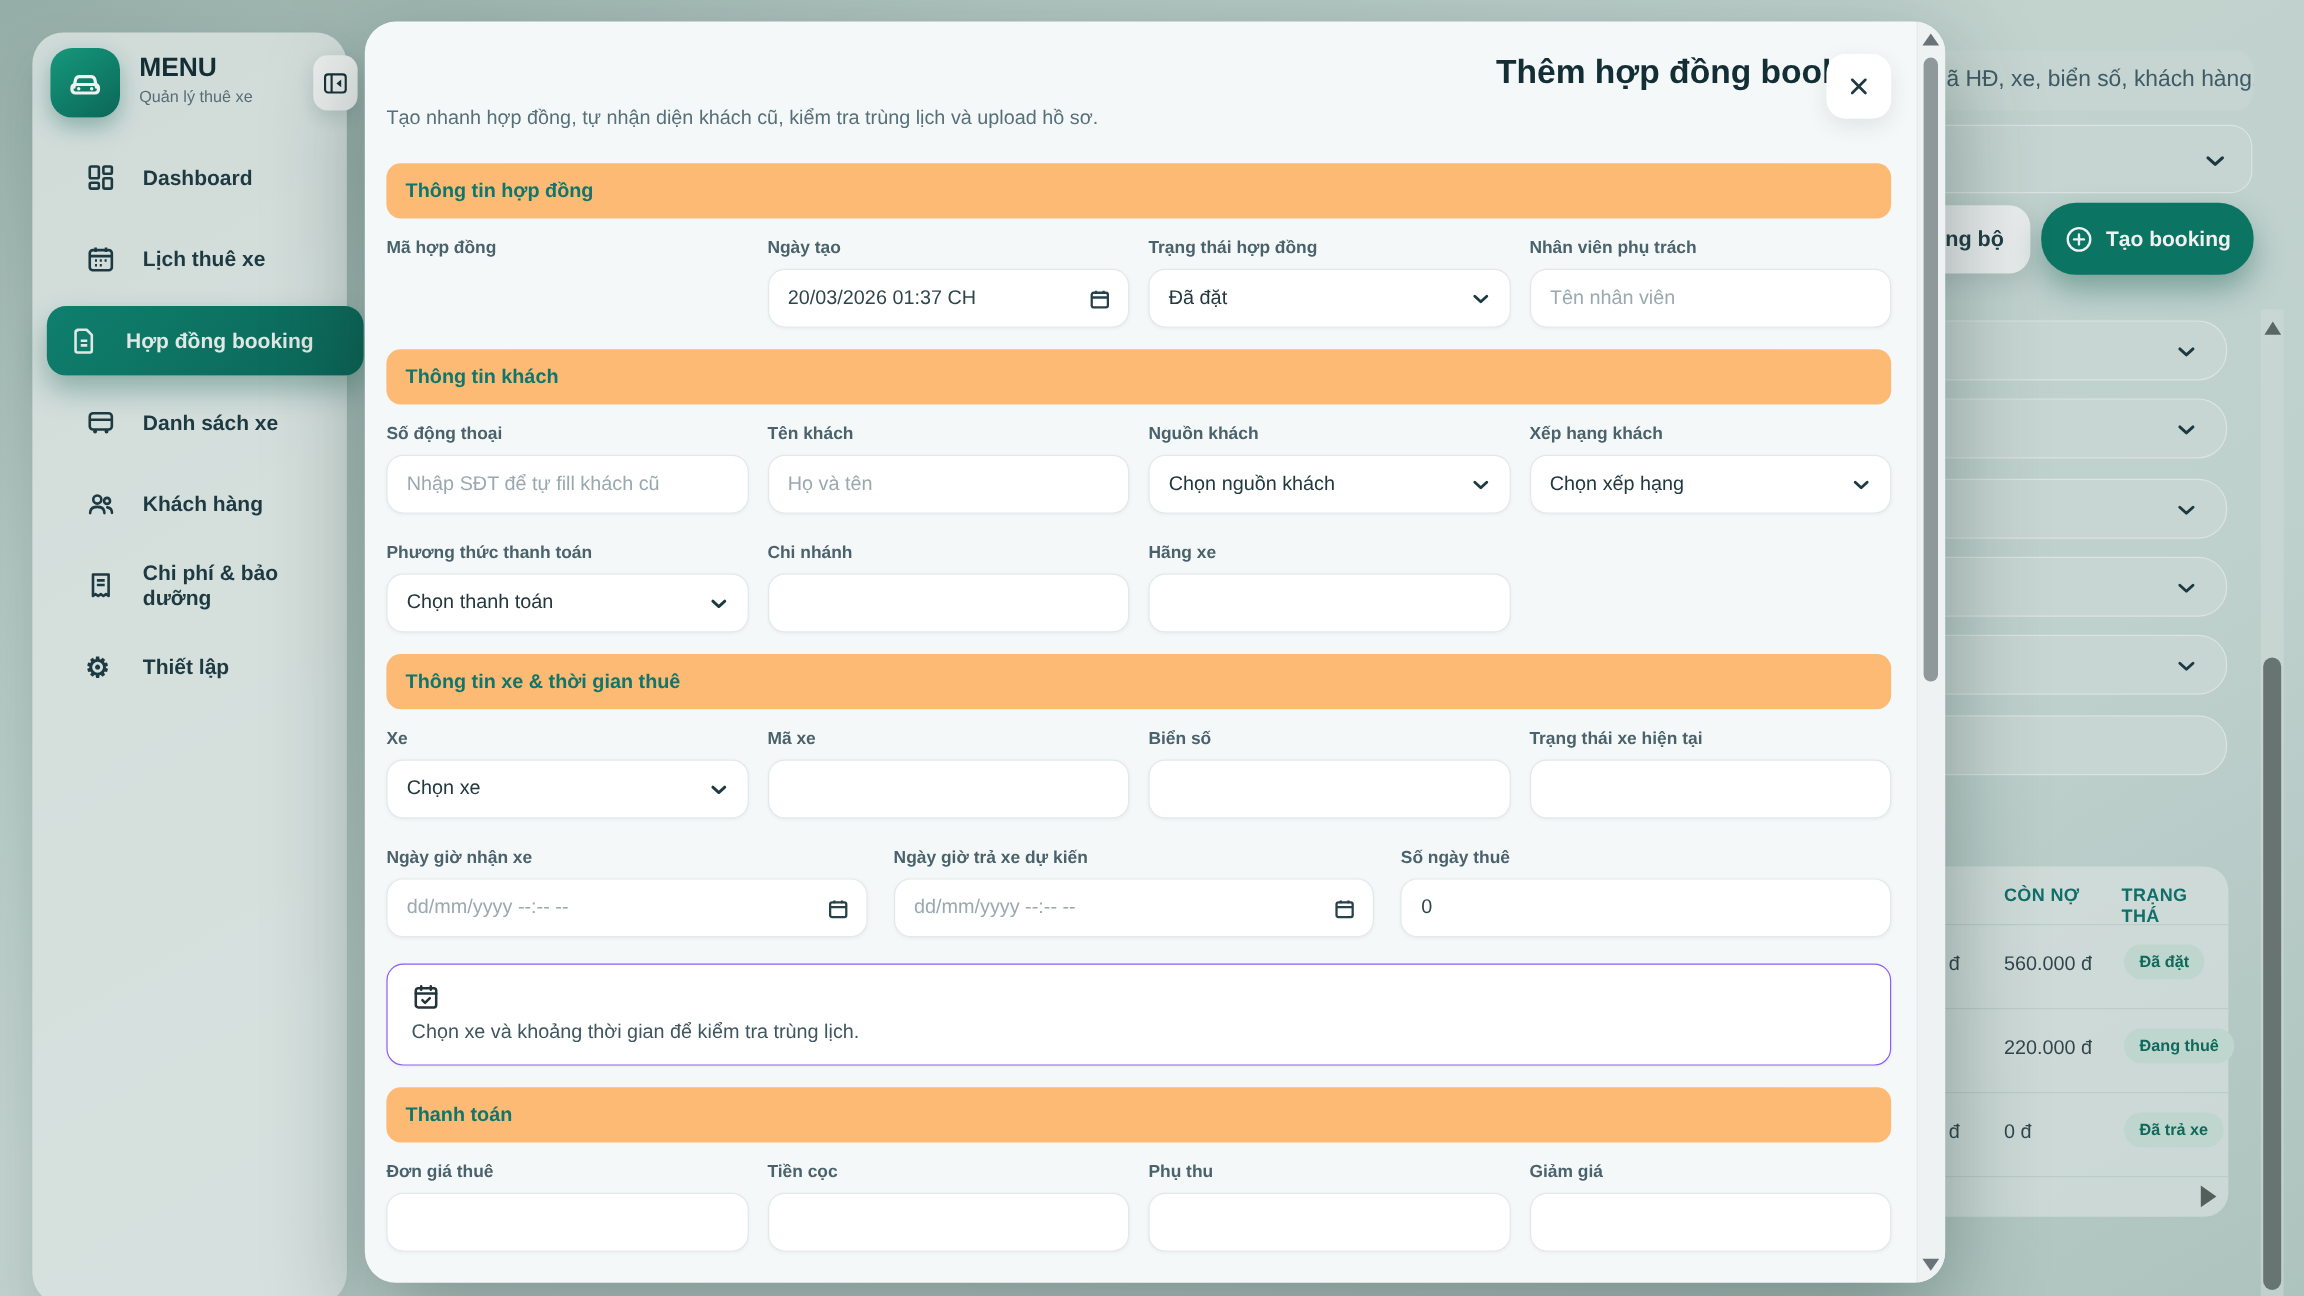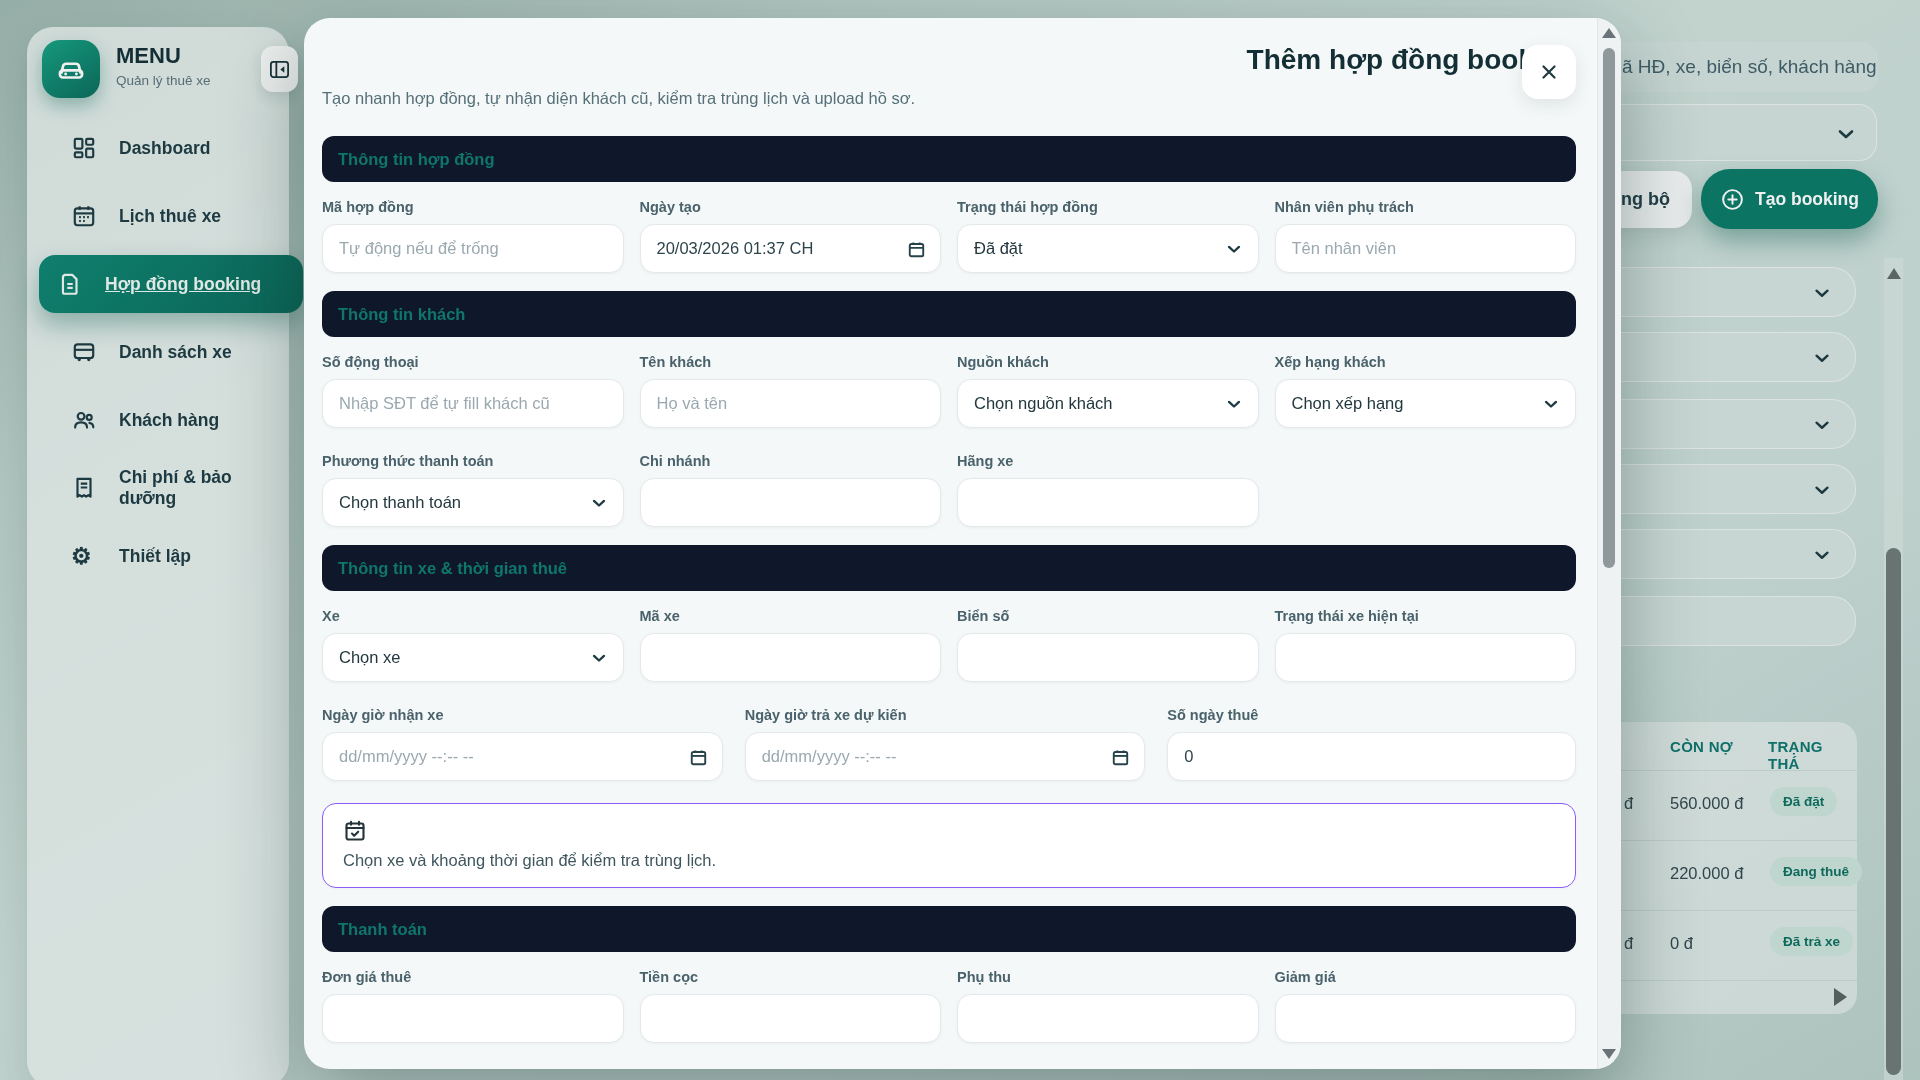--- a/index.html
+++ b/index.html
@@ -16,21 +16,21 @@
     background:linear-gradient(145deg,#16a183,#0a6b5c);display:flex;align-items:center;justify-content:center;
     box-shadow:0 8px 18px rgba(10,100,85,.35);}
   .menu-title{position:absolute;left:89px;top:16px;font-size:22px;font-weight:bold;color:#142f36;}
   .menu-sub{position:absolute;left:89px;top:46px;font-size:13.5px;color:#5b737c;}
   .nav{position:absolute;left:0;top:87px;right:0;}
   .nav-item{height:68px;display:flex;align-items:center;gap:22px;padding-left:44px;
     font-size:17.5px;font-weight:bold;color:#1e3c44;cursor:pointer;border-radius:16px;}
   .nav-item .nico{width:26px;height:26px;flex:0 0 26px;color:#1e3c44;}
   .nav-item.active{background:linear-gradient(135deg,#0e8672,#0a6a5b);color:#eef7f4;
     margin:0 -14px 0 12px;padding-left:18px;height:58px;margin-top:5px;margin-bottom:5px;
-    box-shadow:0 12px 24px rgba(10,90,75,.35);text-decoration:underline;}
+    box-shadow:0 12px 24px rgba(10,90,75,.35);}
   .nav-item.active .nico{color:#eef7f4;}
   .gear-glyph{font-size:23px;line-height:26px;}
 
   .collapse-btn{position:absolute;left:261px;top:46px;width:37px;height:46px;border:0;
     background:#fbfdfc;border-radius:12px;box-shadow:0 6px 14px rgba(30,60,55,.14);
     display:flex;align-items:center;justify-content:center;color:#16333a;cursor:pointer;z-index:1;}
 
   
   .search-pill{position:absolute;left:1492px;top:42px;width:386px;height:50px;border-radius:16px;
     background:#d3e2de;color:#42606b;font-size:19px;line-height:50px;padding-left:130px;
@@ -72,21 +72,21 @@
   
   .modal{position:absolute;left:304px;top:18px;width:1317px;height:1051px;border-radius:26px;
     background:#f5f8f8;box-shadow:0 30px 80px rgba(15,45,40,.38);z-index:3;overflow:hidden;}
   .modal-body{position:absolute;inset:0;padding:26px 45px 0 18px;box-sizing:border-box;}
   .m-title{font-size:28px;font-weight:bold;color:#132e35;line-height:32px;text-align:right;}
   .m-sub{margin-top:12px;font-size:16.5px;color:#56707a;line-height:20px;}
   .close-btn{position:absolute;top:27px;right:45px;width:54px;height:54px;border:0;border-radius:16px;
     background:#fff;box-shadow:0 6px 18px rgba(20,50,45,.1);display:flex;align-items:center;justify-content:center;
     color:#203a41;cursor:pointer;}
 
-  .secbar{margin-top:18px;height:46px;background:#0f172a;border-radius:12px;display:flex;align-items:center;
+  .secbar{margin-top:18px;height:46px;background:#fdba74;border-radius:12px;display:flex;align-items:center;
     padding:0 16px;color:#0f766e;font-weight:bold;font-size:16.5px;}
   .secbar--first{margin-top:28px;}
 
   .frow{display:grid;grid-template-columns:repeat(4,1fr);gap:16px;margin-top:16px;}
   .frow--3{grid-template-columns:1fr 1fr 1.02fr;gap:22px;}
   .frow--gap{margin-top:24px;}
   .fld .flabel{display:block;font-size:14.5px;font-weight:bold;color:#4a626c;line-height:18px;margin-bottom:8px;}
   .ctl{position:relative;height:49px;background:#fff;border:1px solid #e3e9eb;border-radius:14px;
     box-sizing:border-box;box-shadow:0 1px 3px rgba(25,60,55,.05);}
   input.tin{width:100%;height:100%;border:0;background:transparent;outline:none;border-radius:14px;
@@ -310,21 +310,20 @@
     <div class="modal-body">
       <div class="m-title">Thêm hợp đồng booking</div>
       <div class="m-sub">Tạo nhanh hợp đồng, tự nhận diện khách cũ, kiểm tra trùng lịch và upload hồ sơ.</div>
 
       <div class="secbar secbar--first">
         <span>Thông tin hợp đồng</span>
       </div>
       <div class="frow">
         <div class="fld">
           <span class="flabel">Mã hợp đồng</span>
-          <div class="ctl"><input class="tin" placeholder="Tự động nếu để trống" style=""></div>
         </div>
         <div class="fld">
           <span class="flabel">Ngày tạo</span>
           <div class="ctl with-icon">
             <input class="tin" value="20/03/2026 01:37 CH" style="">
             <span class="cal">
               <svg width="19" height="19" viewBox="0 0 24 24" fill="none" stroke="currentColor" stroke-width="2.4">
                 <rect x="3.5" y="5" width="17" height="15.5" rx="2"></rect>
                   <path d="M3.5 10 H20.5"></path>
                   <path d="M8 3 v3 M16 3 v3"></path>

